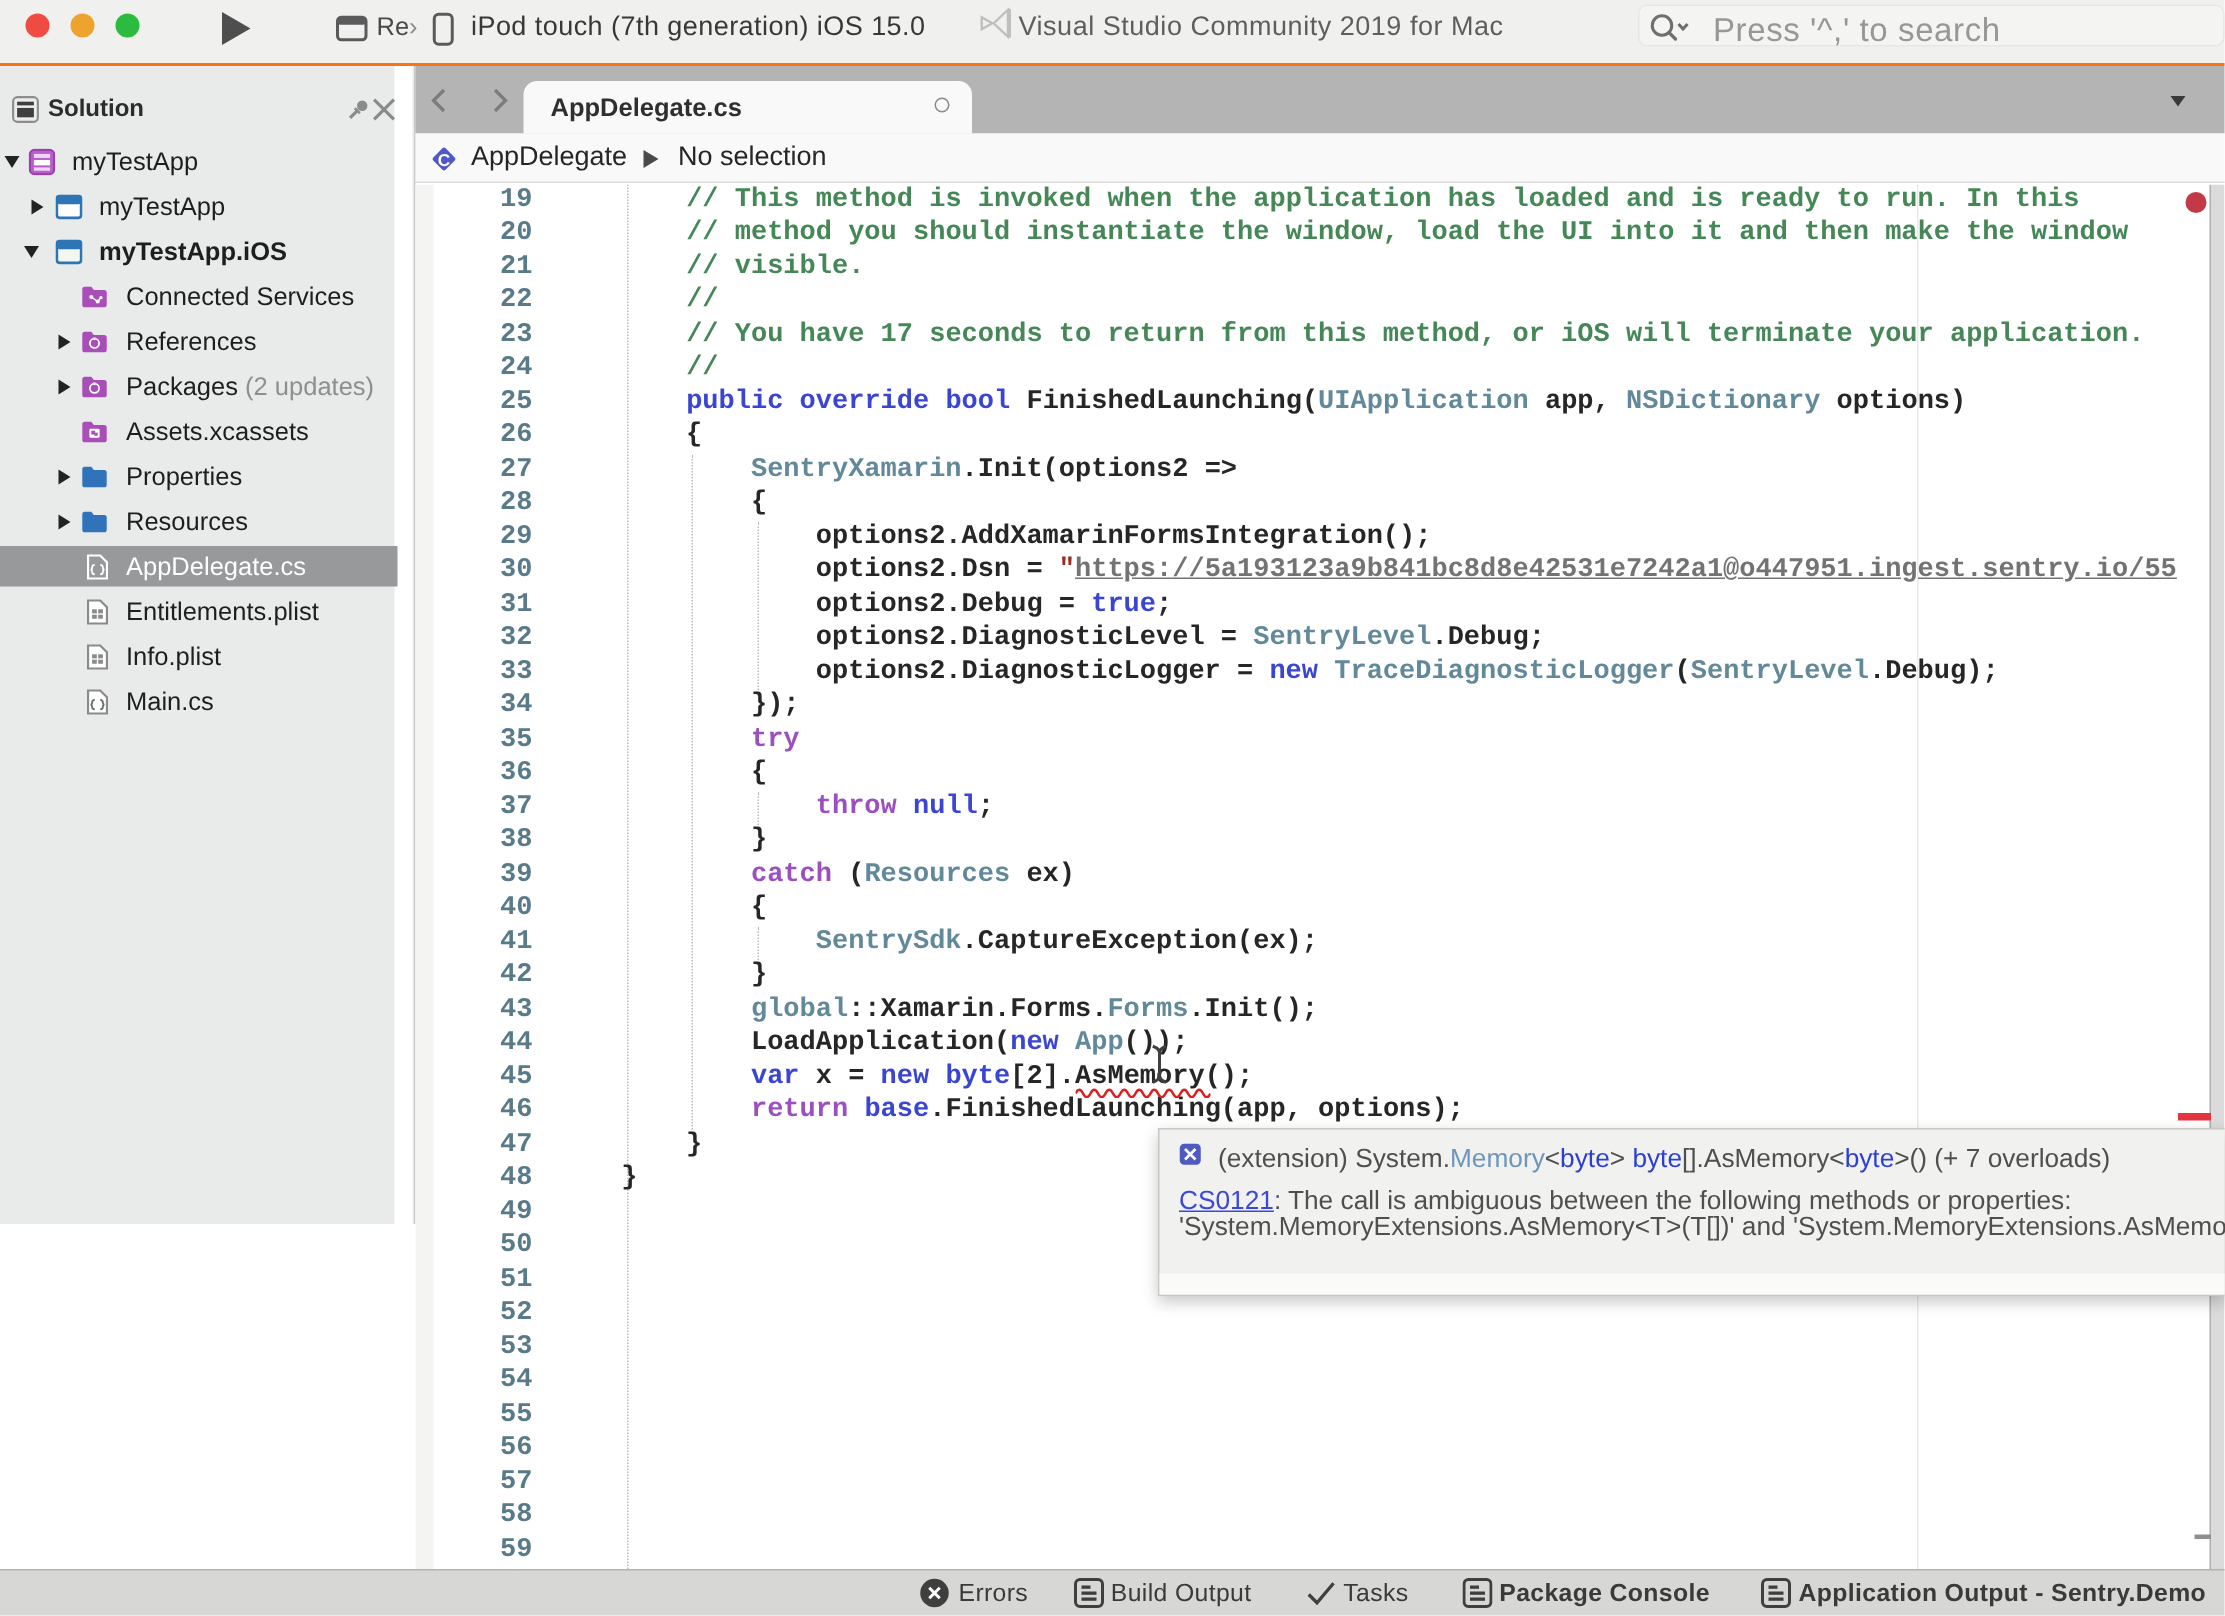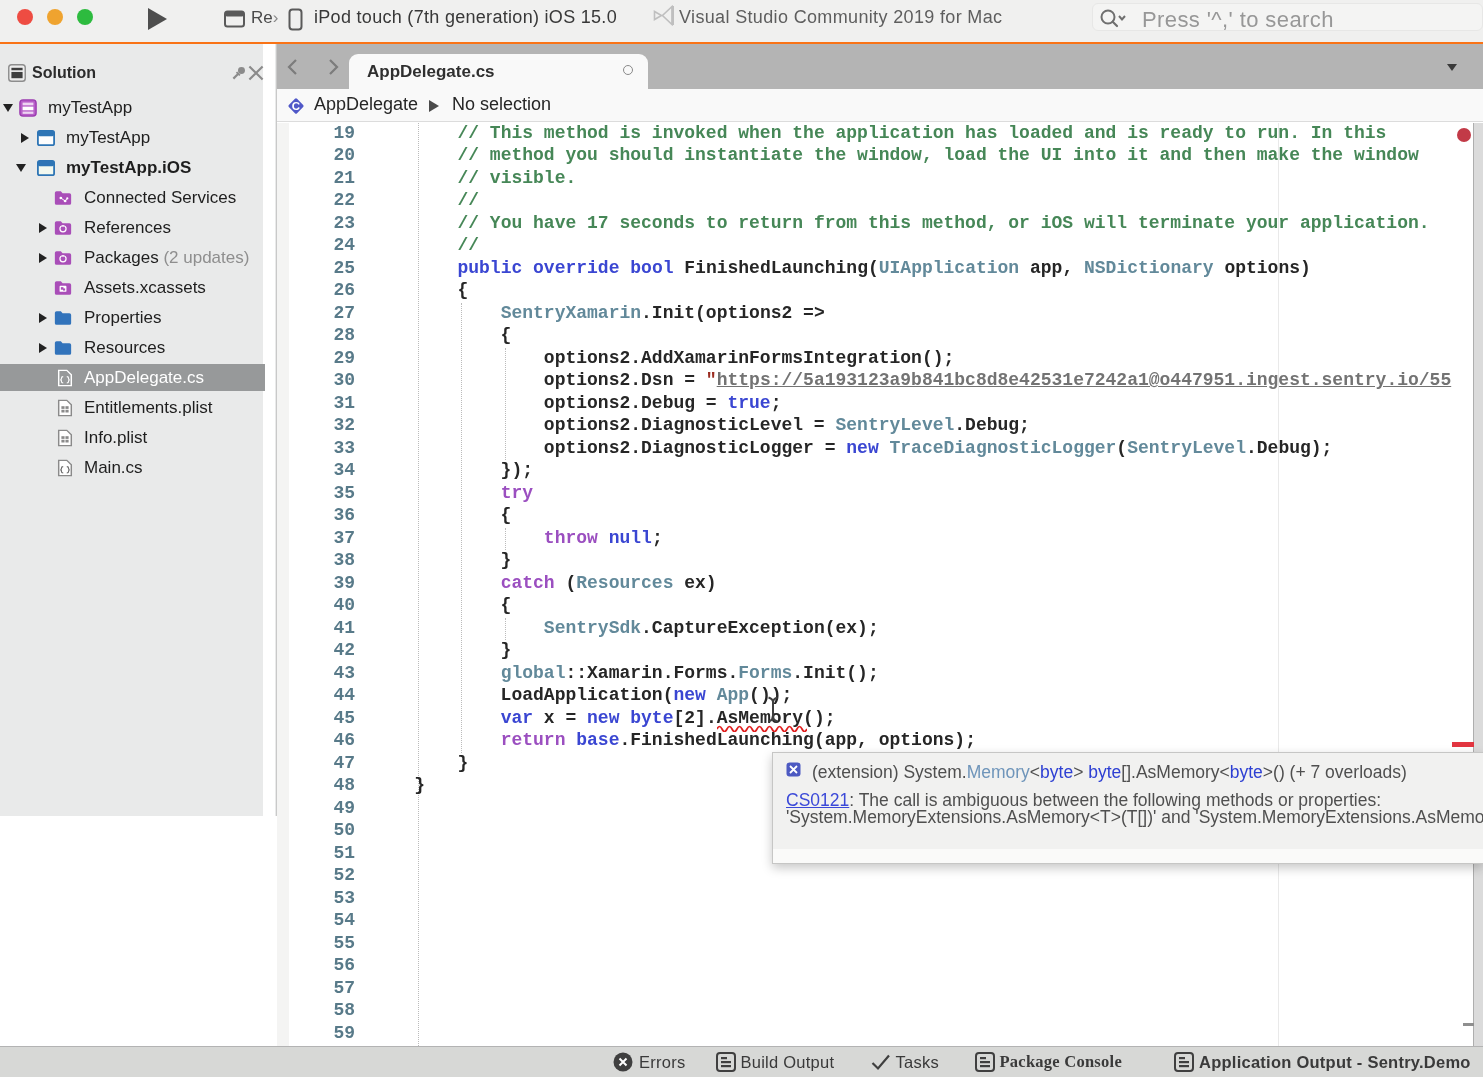--- a/index.html
+++ b/index.html
@@ -344,21 +344,21 @@
       <rect x="5" y="5" width="6" height="2.2" fill="#3f3f3f"></rect>
         <rect x="5" y="9" width="10" height="2.2" fill="#3f3f3f"></rect>
         <rect x="5" y="13" width="10" height="2.2" fill="#3f3f3f"></rect>
     </svg>Build Output
   </div>
   <div class="sbitem" style="left:869.5px;">
     <svg width="21" height="18" viewBox="0 0 21 18" style="margin-right:5px;">
       <path d="M2.5 10 L8 15.5 L19 2.5" fill="none" stroke="#3f3f3f" stroke-width="2.2"></path>
     </svg>Tasks
   </div>
-  <div class="sbitem" style="left:974.5px; font-weight:bold;font-family:Liberation Serif, serif;">
+  <div class="sbitem" style="left:974.5px; font-weight:bold;">
     <svg width="20" height="20" viewBox="0 0 20 20" style="margin-right:5px;">
       <rect x="1" y="1" width="18" height="18" rx="3" fill="none" stroke="#3f3f3f" stroke-width="2"></rect>
       <rect x="5" y="5" width="6" height="2.2" fill="#3f3f3f"></rect>
         <rect x="5" y="9" width="10" height="2.2" fill="#3f3f3f"></rect>
         <rect x="5" y="13" width="10" height="2.2" fill="#3f3f3f"></rect>
     </svg>Package Console
   </div>
   <div class="sbitem" style="left:1174px; font-weight:bold;">
     <svg width="20" height="20" viewBox="0 0 20 20" style="margin-right:5px;">
       <rect x="1" y="1" width="18" height="18" rx="3" fill="none" stroke="#3f3f3f" stroke-width="2"></rect>

